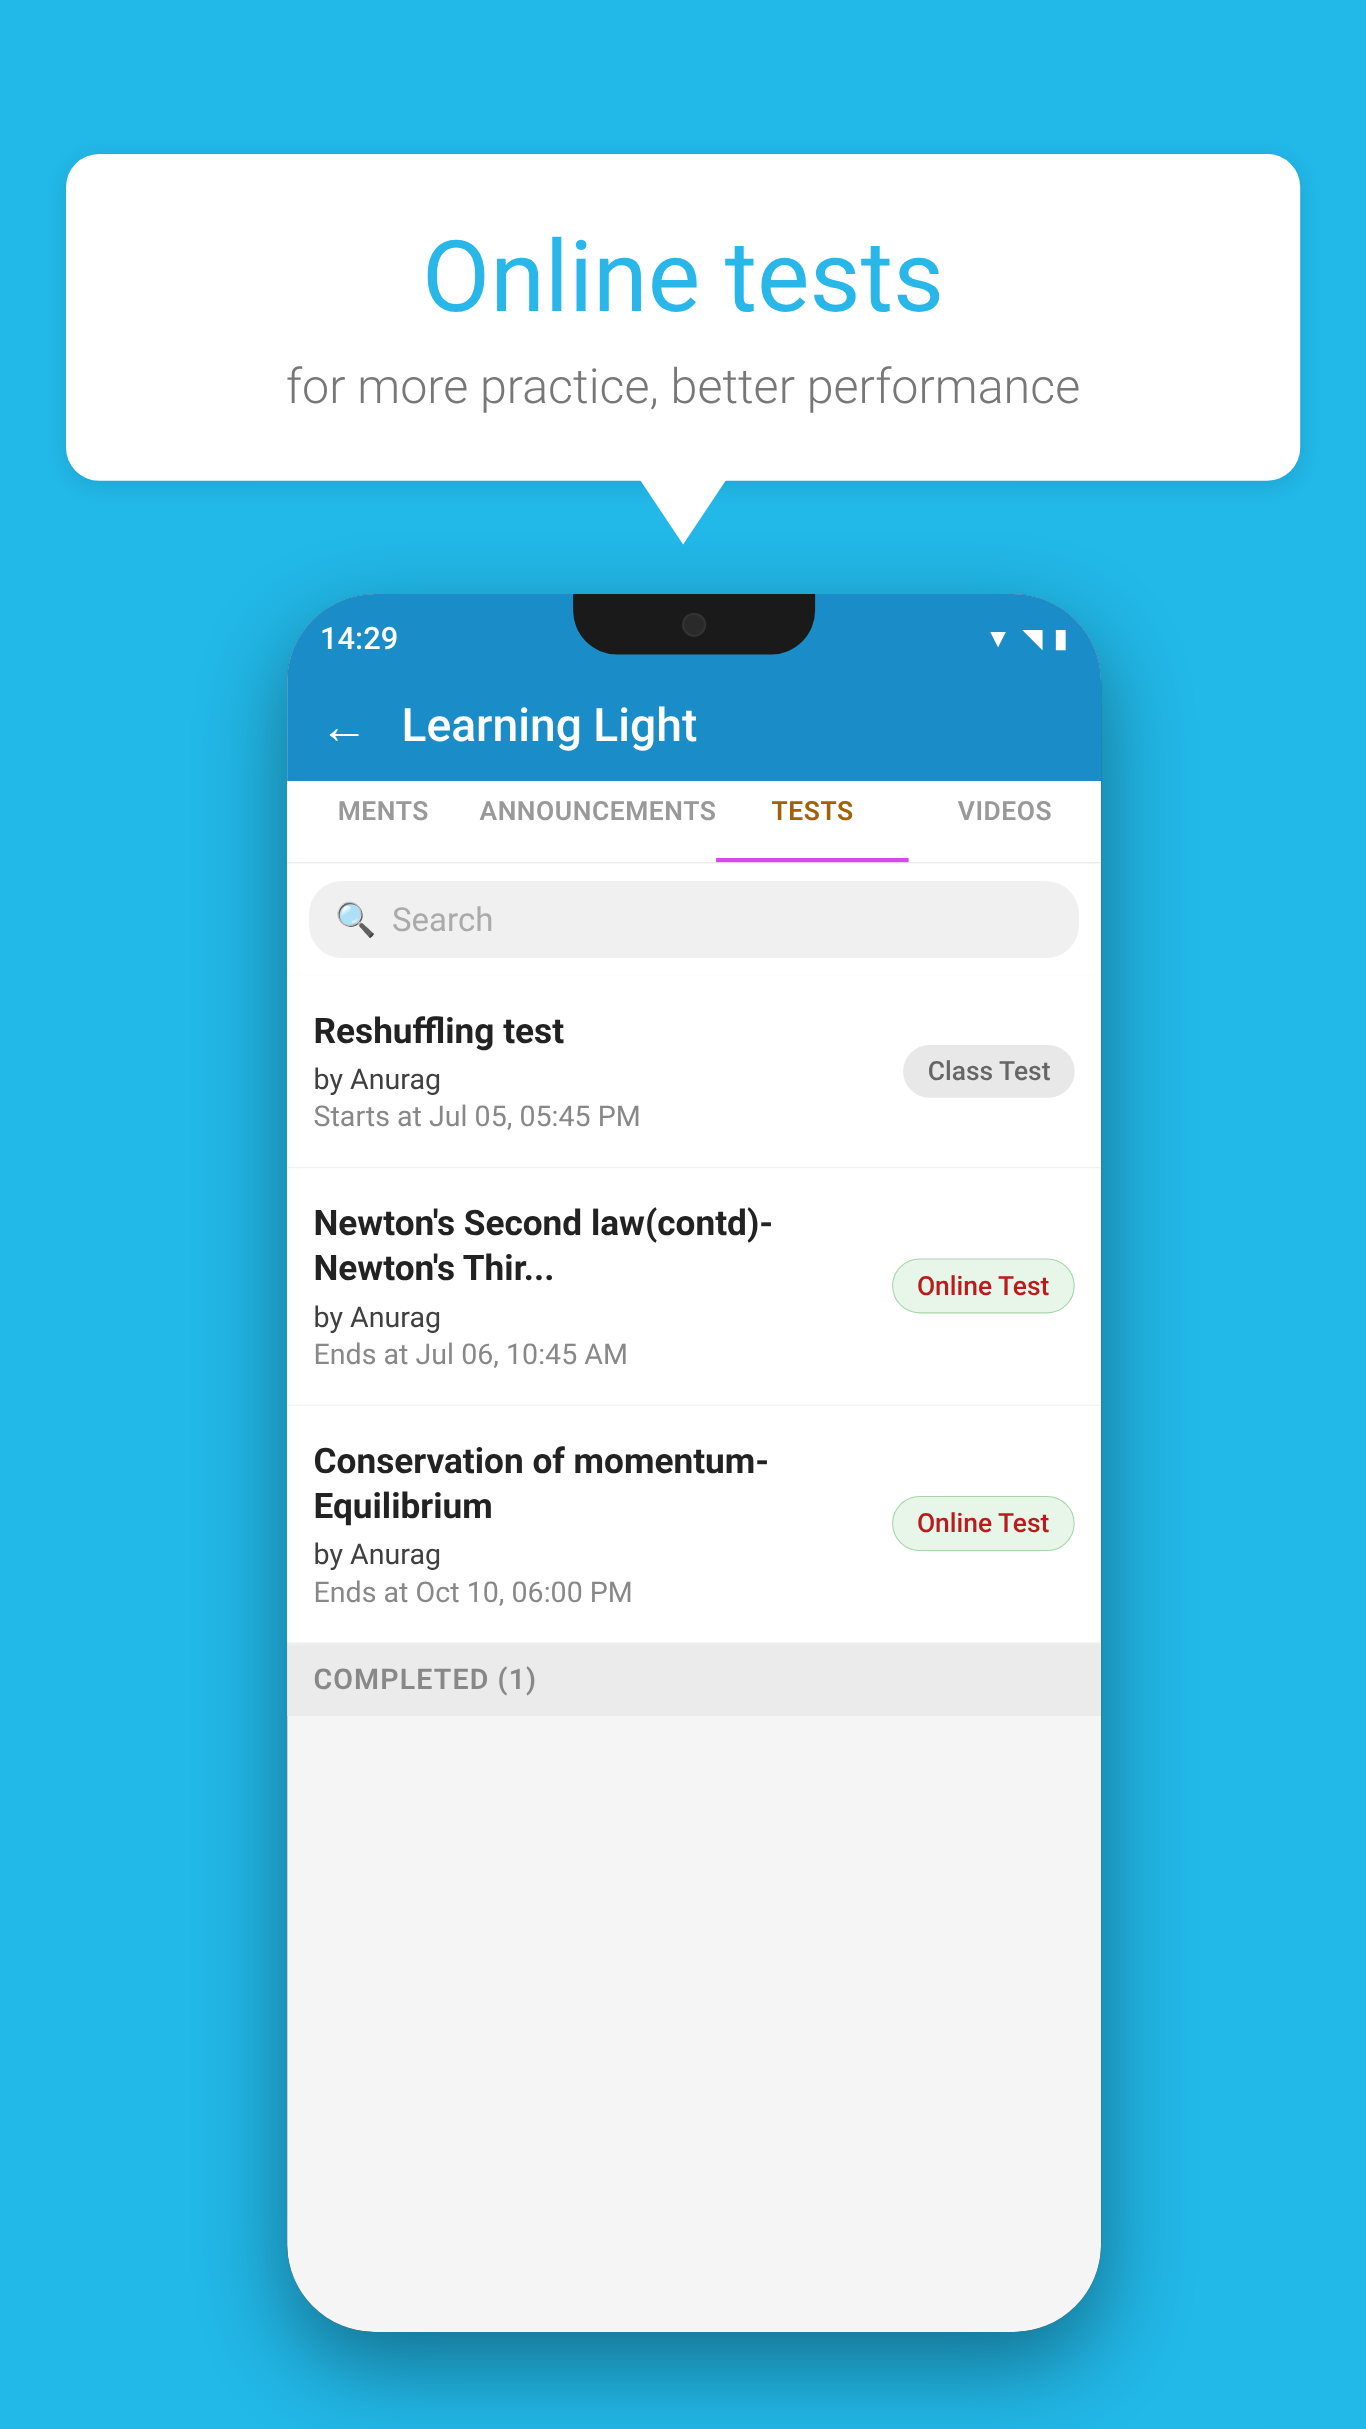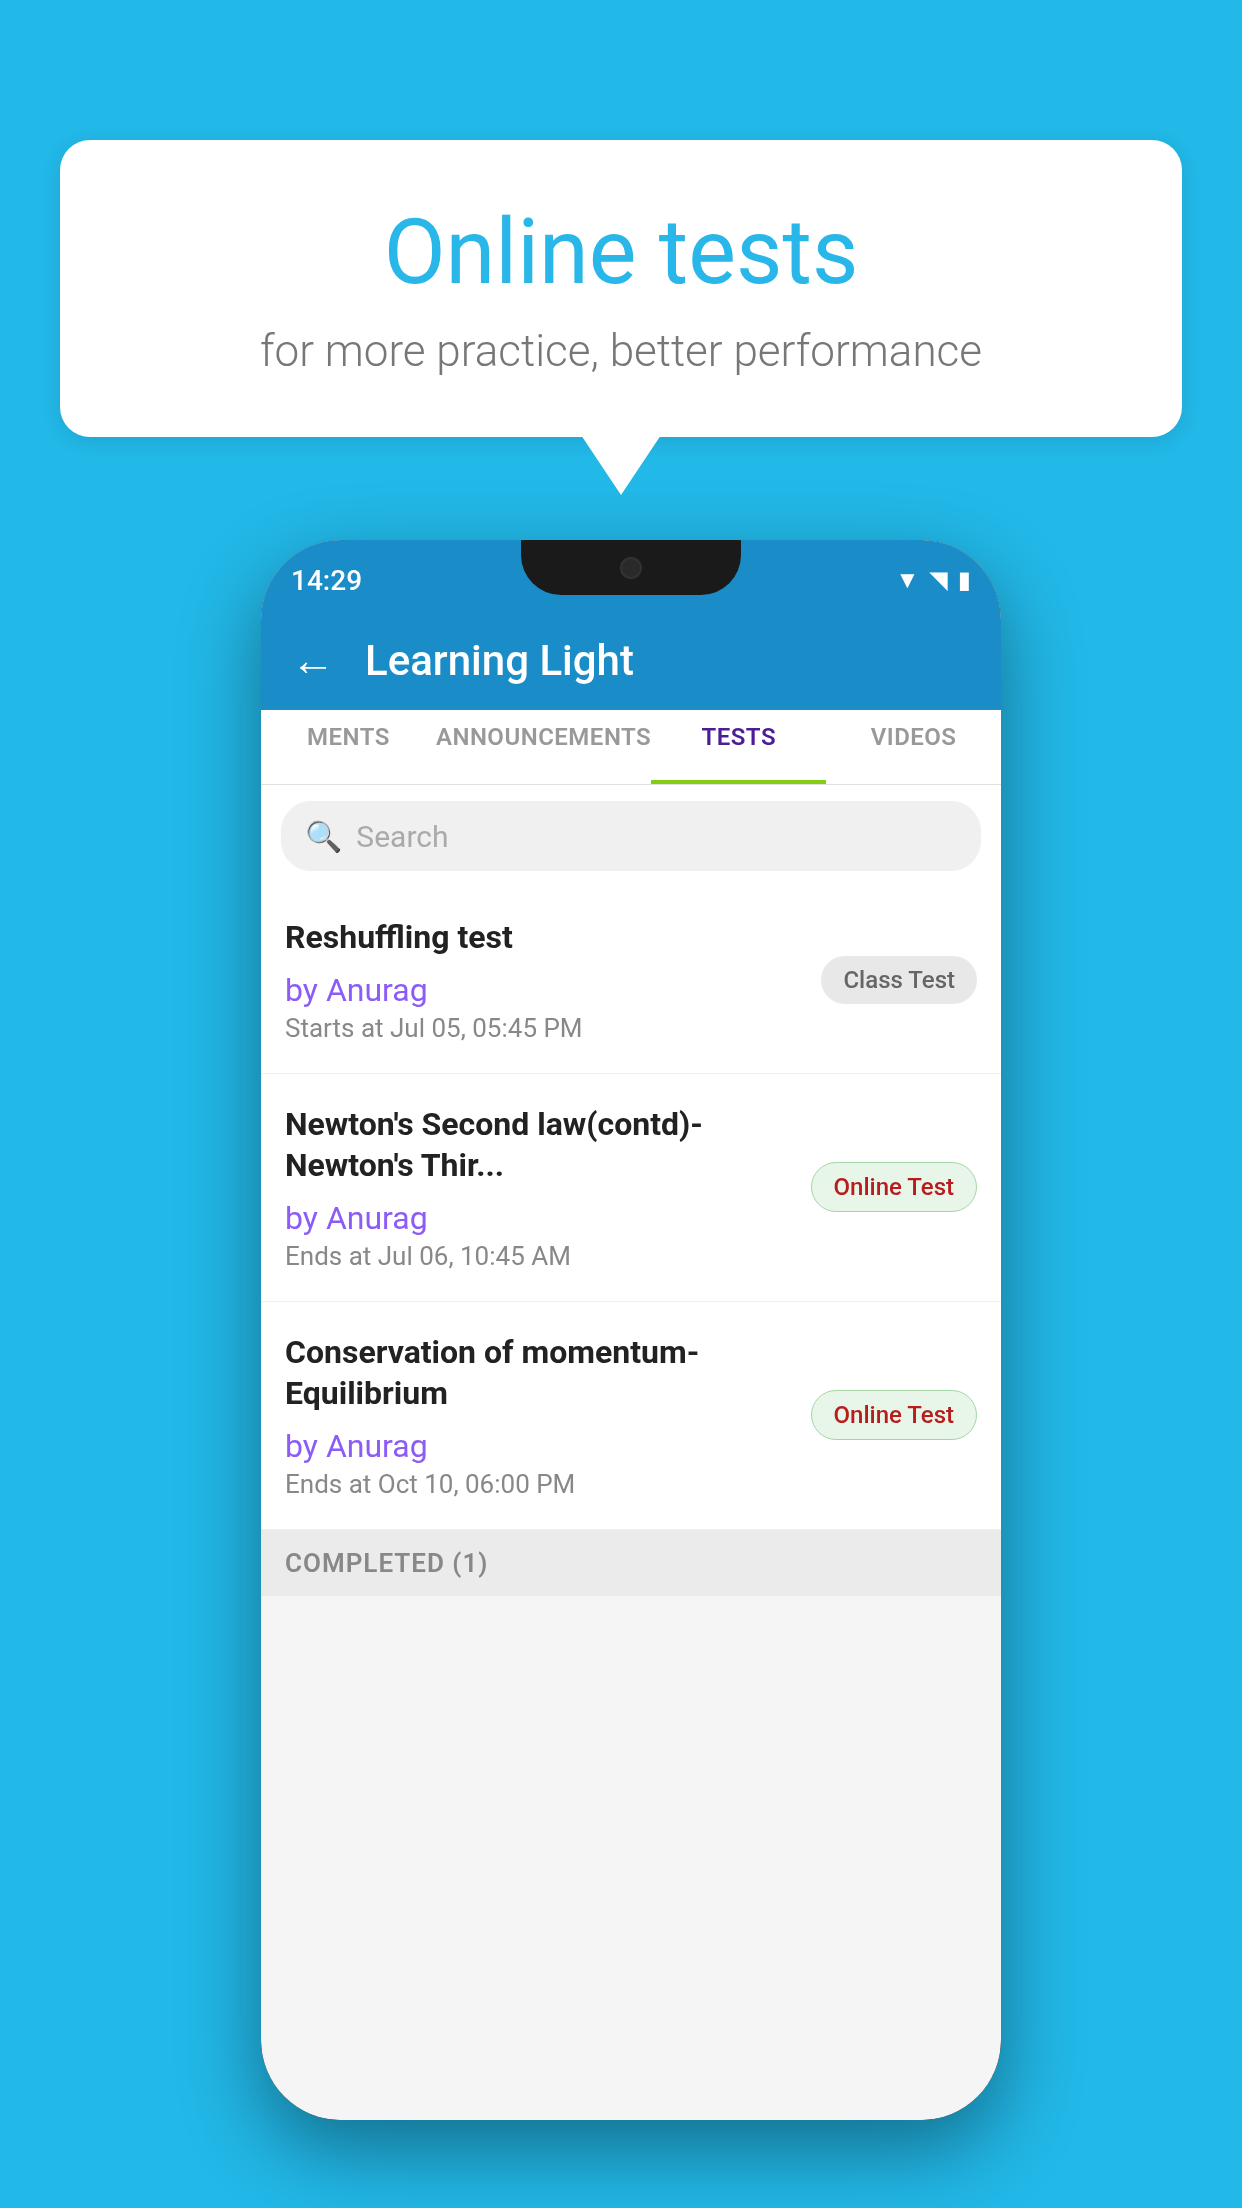--- a/index.html
+++ b/index.html
@@ -184,22 +184,22 @@
       color: #999;
       font-size: 24px;
       font-weight: 600;
       letter-spacing: 0.5px;
       cursor: pointer;
       border-bottom: 4px solid transparent;
       padding-bottom: 10px;
     }
 
     .tab-item.active {
-      color: #4c1d95;
-      border-bottom: 4px solid #84cc16;
+      color: #a16207;
+      border-bottom: 4px solid #d946ef;
     }
 
     
     .search-container {
       background: white;
       padding: 16px 20px;
     }
 
     .search-bar {
       background: #f0f0f0;
@@ -251,24 +251,23 @@
 
     .test-title {
       font-size: 32px;
       font-weight: 700;
       color: #222;
       margin-bottom: 8px;
       line-height: 1.3;
     }
 
     .test-author {
-      font-size: 32px;
-      color: #8b5cf6;
+      font-size: 26px;
+      color: #404040;
       margin-bottom: 4px;
-      margin-top: 12px;
     }
 
     .test-time {
       font-size: 26px;
       color: #888;
     }
 
     .test-badge {
       border-radius: 30px;
       padding: 10px 22px;

